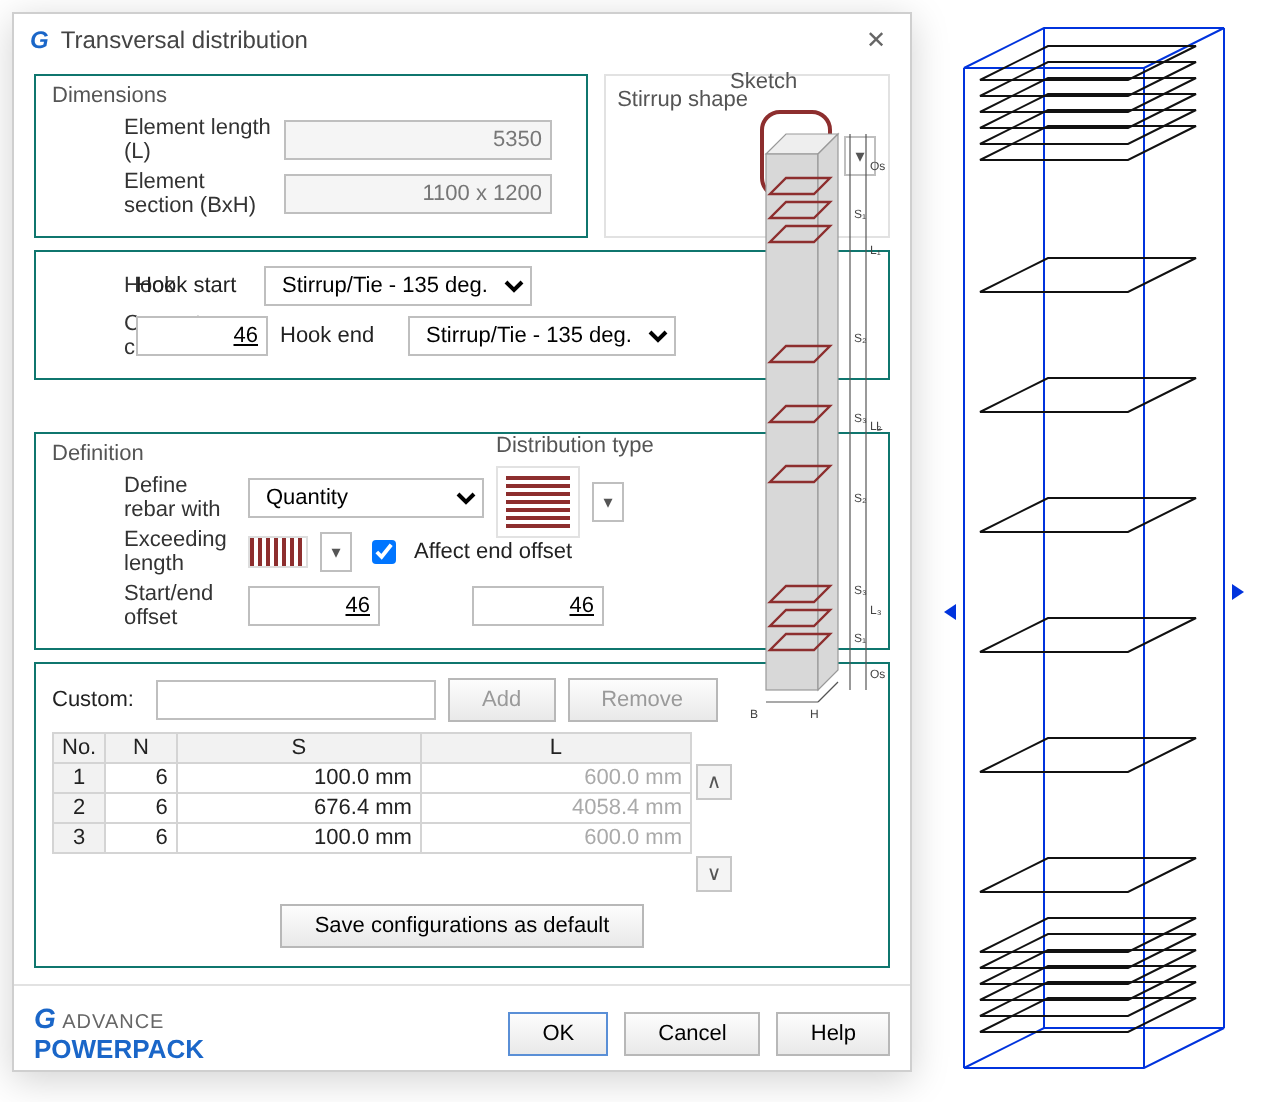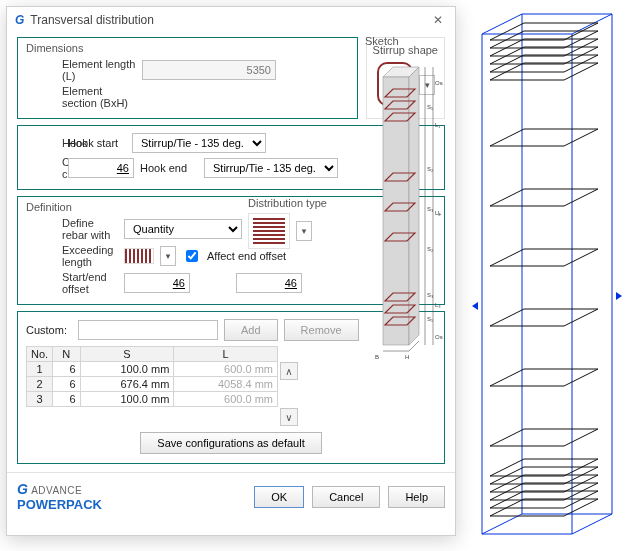--- a/index.html
+++ b/index.html
@@ -57,37 +57,37 @@
   .drop { display:inline-flex; align-items:center; justify-content:center; width:16px; height:20px; border:1px solid #bfbfbf; font-size:9px; color:#555;}
   
   .top-zone { display: flex; gap: 8px; align-items: stretch; }
   .dimensions { flex: 1; }
   .sketch-box { width:80px; height: 348px; position:absolute; right:10px; top:28px; }
   .sketch-title { font-size:11px; color:#555; margin-bottom:4px; }
   .stirrup-shape {
     width: 36px; height: 44px; border: 2px solid #8d2e2e; border-radius: 10px;
     margin: 2px 0 4px 2px;
   }
-  .stirrup-wrap{ border:1px solid #e2e2e2; padding:6px; display:flex; flex-direction:column; align-items:center; gap:4px;}
+  .stirrup-wrap{ border:1px solid #e2e2e2; padding:6px; display:flex; flex-direction:row; align-items:center; gap:4px;}
   .stirrup-label{ font-size:11px; color:#555; align-self:flex-start;}
   .dist-type-right { position:absolute; left:230px; top:0; width:110px; }
   .dist-icon {
     width: 42px; height: 36px; border:1px solid #e2e2e2; padding:4px;
     display:flex; flex-direction:column; justify-content:space-between;
   }
   .dist-icon div{ height:2px; background:#8d2e2e; }
   .check { width:12px; height:12px; }
   
   .stripe {
     width:30px; height:16px;
     background: repeating-linear-gradient(90deg,#8d2e2e 0 2px,#fff 2px 4px);
     border:1px solid #ddd;
   }
   
-  table.data { border-collapse: collapse; width: 252px; margin-top:2px;}
+  table.data { border-collapse: collapse; width: 320px; margin-top:2px;}
   table.data th, table.data td {
     border: 1px solid #d4d4d4; font-size:11px; padding:1px 4px;
     text-align:right; background:#fff;
   }
   table.data th { background:#f2f2f2; text-align:center; font-weight:normal;}
   table.data td.rowno { background:#f2f2f2; text-align:center; width:26px;}
   .ghost { color:#aaa; }
   .tbl-wrap { display:flex; align-items:flex-start; gap:2px; }
   .ud-btn { width:18px; height:18px; border:1px solid #c7c7c7; background:#f4f4f4; display:flex; align-items:center; justify-content:center; font-size:10px; color:#555;}
   button.btn {
@@ -95,21 +95,21 @@
     background:linear-gradient(#fdfdfd,#e9e9e9); padding:0 16px; cursor:pointer;
   }
   button.btn[disabled]{ color:#9a9a9a; }
   .footer {
     border-top:1px solid #e2e2e2;
     padding:8px 10px 6px 10px;
     display:flex; align-items:center; gap:8px;
   }
   .footer .logo { flex:1; font-size:10px; color:#666; letter-spacing:.5px; }
   .footer .logo b { color:#1a66c8; font-size:13px; letter-spacing:0;margin-top:44px;}
-  .below-def{ display:flex; gap:8px; }
+  .below-def{ display:flex; gap:8px;margin-top:20px; }
   .def-left{ flex:1; position:relative; }
   
   .sketch-svg { width:78px; height:320px; }
   .col3d { fill:#d8d8d8; stroke:#999; stroke-width:.6; }
   .col3d-top{ fill:#eee; stroke:#999; stroke-width:.6;}
   .st { stroke:#8d2e2e; fill:none; stroke-width:1.2; }
   .dim { stroke:#555; stroke-width:.6; fill:none;}
   .dimt { font-size:6px; fill:#444; }
   
   .side {
@@ -133,20 +133,21 @@
 
     <div class="top-zone">
       <div class="group dimensions">
         <div class="group-title">Dimensions</div>
         <div class="row">
           <span class="lbl">Element length (L)</span>
           <input class="txt ro w130" readonly="" value="5350" style="">
         </div>
         <div class="row">
           <span class="lbl">Element section (BxH)</span>
+          <input class="txt ro w130" readonly="" value="1100 x 1200" style="">
         </div>
       </div>
       <div class="stirrup-wrap">
         <span class="stirrup-label">Stirrup shape</span>
         <div style="display:flex;align-items:center;gap:6px;">
           <div class="stirrup-shape"></div>
           <span class="drop">▾</span>
         </div>
       </div>
     </div>

